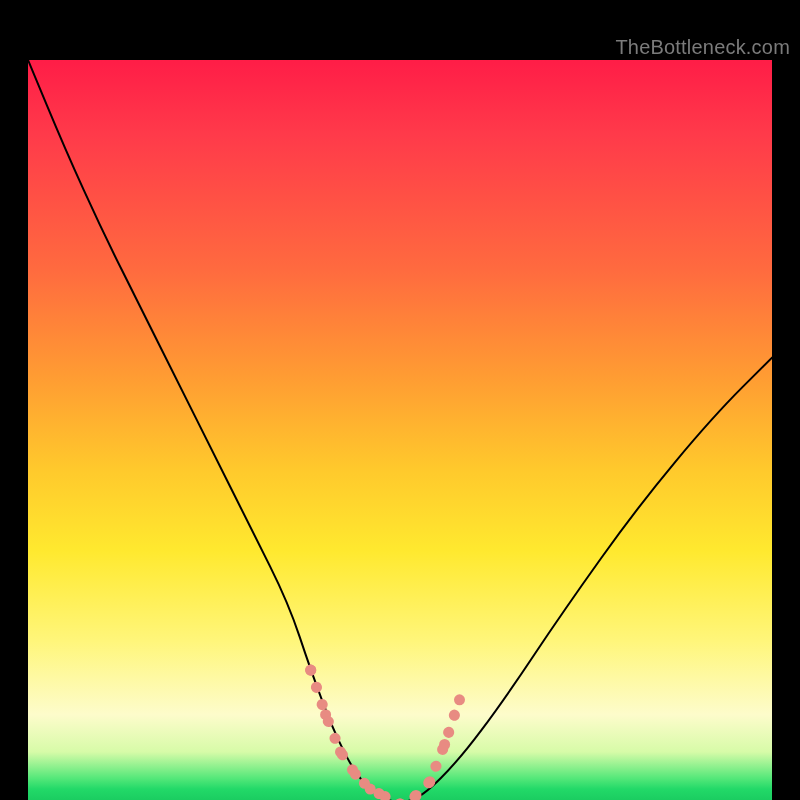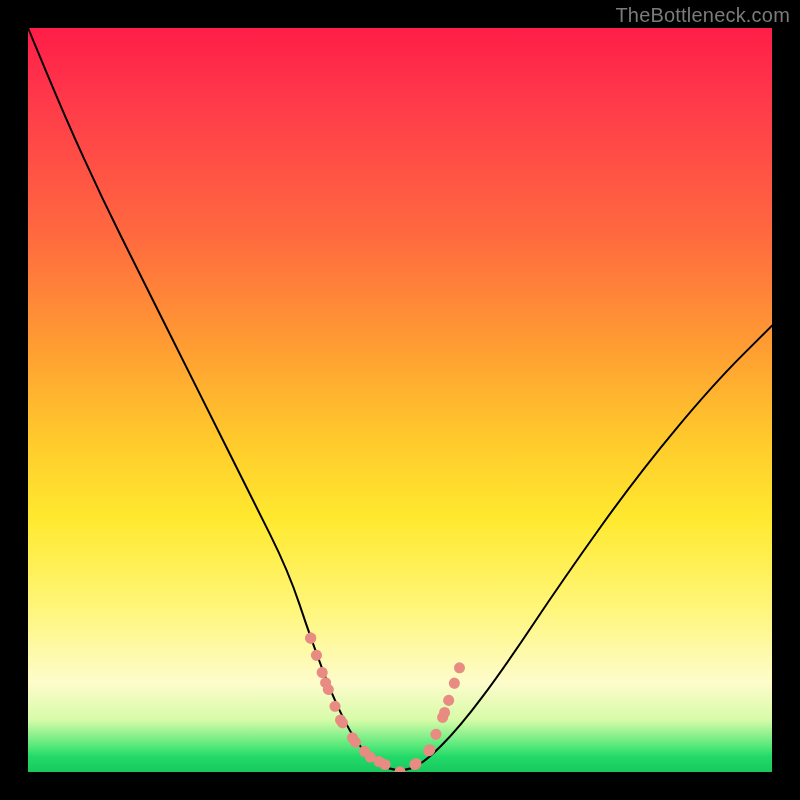--- a/index.html
+++ b/index.html
@@ -8,20 +8,21 @@
     width: 800px;
     height: 800px;
     background: #000;
     overflow: hidden;
     font-family: Arial, Helvetica, sans-serif;
   }
   .frame {
     position: absolute;
     inset: 0;
     background: #000;
+    margin-top: 32px;
   }
   .plot-area {
     position: absolute;
     left: 28px;
     top: 28px;
     width: 744px;
     height: 744px;
     overflow: hidden;
   }
   .gradient-bg {

